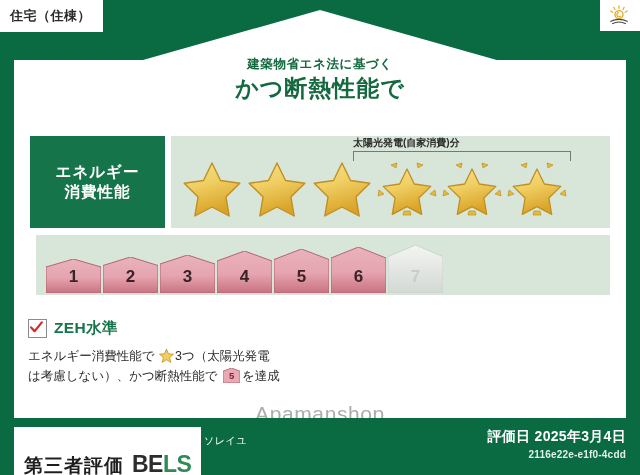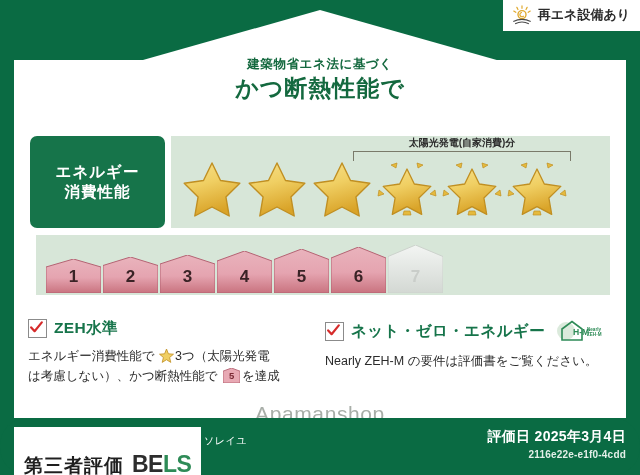--- a/index.html
+++ b/index.html
@@ -50,27 +50,27 @@
     font-weight:bold;letter-spacing:1px;text-align:center;
   }
   .row-label.two-line{font-size:15.5px;line-height:1.28;}
   .row-label.one-line{font-size:15.5px;}
   .row-value{
     flex:1;background:#d7e6d8;margin-left:6px;position:relative;
     display:flex;align-items:center;
   }
   #row-energy .row-value{height:92px;}
   #row-insul .row-value{height:60px;}
-  #row-energy .row-label{height:92px;border-radius:7px;}
+  #row-energy .row-label{height:92px;}
   #row-insul .row-label{height:60px;}
 
   
   .solar-annot{position:absolute;left:182px;top:2px;width:218px;z-index:3;}
   .solar-annot .sa-text{
-    font-size:10px;font-weight:bold;color:#2b2b2b;text-align:center;
+    font-size:10px;font-weight:bold;color:#2b2b2b;text-align:left;
     line-height:1;white-space:nowrap;
   }
   .sa-bracket{
     margin-top:3px;height:9px;border:1.5px solid #7a7a6a;border-bottom:none;
   }
 
   
   .stars{display:flex;align-items:center;gap:3px;padding-left:10px;margin-top:12px;}
   .star-cell{width:62px;height:58px;position:relative;}
   .star-cell svg{width:62px;height:58px;display:block;}
@@ -136,38 +136,40 @@
 <body>
 
 <div id="label-root">
 
   <div class="body-panel"></div>
 
   <div class="roof-wrap">
     <div class="roof"></div>
   </div>
 
+  <div class="corner-tag">
+    <span>住宅（住棟）</span>
+  </div>
 
   <div class="renew-badge">
     <span class="sun-icon">
       <svg viewBox="0 0 24 22">
         <g stroke="#e0a92e" stroke-width="1.3" stroke-linecap="round" fill="none">
           <line x1="12" y1="1" x2="12" y2="3.6"></line>
           <line x1="6.4" y1="2.6" x2="7.6" y2="5"></line>
           <line x1="17.6" y1="2.6" x2="16.4" y2="5"></line>
           <line x1="3" y1="6.6" x2="5.2" y2="8"></line>
           <line x1="21" y1="6.6" x2="18.8" y2="8"></line>
         </g>
         <circle cx="12" cy="10.5" r="4.4" fill="none" stroke="#e0a92e" stroke-width="1.5"></circle>
         <path d="M12 8.2 a2.3 2.3 0 1 0 1.9 3.6" fill="none" stroke="#e0a92e" stroke-width="1.3"></path>
         <path d="M2.5 18 Q12 13.4 21.5 18" fill="none" stroke="#4a4a4a" stroke-width="1.2"></path>
         <path d="M4.5 20.4 Q12 16.8 19.5 20.4" fill="none" stroke="#4a4a4a" stroke-width="1.2"></path>
       </svg>
     </span>
-    <span class="rb-label">再エネ設備あり</span>
   </div>
 
   <div class="title-block">
     <div class="title-sub">建築物省エネ法に基づく</div>
     <div class="title-main">かつ断熱性能で</div>
   </div>
 
   <div class="rows">
 
     <div class="perf-row" id="row-energy">
@@ -341,40 +343,20 @@
         <span>は考慮しない）、かつ断熱性能で</span>
         <span class="inline-house">
           <svg viewBox="0 0 17 15" width="17" height="15">
             <polygon points="8.5,0 17,3.2 17,15 0,15 0,3.2" fill="#e8a9b4" stroke="#b46373" stroke-width=".9"></polygon>
           </svg>
           <i>5</i>
         </span><span>を達成</span>
       </div>
     </div>
 
-    <div class="crit">
-      <div class="crit-head">
-        <span class="checkbox">
-          <svg width="13" height="13" viewBox="0 0 13 13">
-            <path d="M1.2 6.4 L4.6 10.2 L11.8 1.4" fill="none" stroke="#d62b2b" stroke-width="2.2" stroke-linecap="round" stroke-linejoin="round"></path>
-          </svg>
-        </span>
-        <span class="crit-title">ネット・ゼロ・エネルギー</span>
-        <span class="zehm-logo">
-          <svg viewBox="0 0 52 26">
-            <circle cx="12" cy="13" r="9" fill="#cfe3d0" opacity=".75"></circle>
-            <path d="M8 22 L8 11 L18 3.5 L28 11 L28 22 Z" fill="none" stroke="#2e8b57" stroke-width="1.6"></path>
-            <text x="19" y="16.5" font-family="Liberation Sans, sans-serif" font-size="8.6" font-weight="bold" fill="#2e8b57">H-M</text>
-            <text x="33" y="13" font-family="Liberation Sans, sans-serif" font-size="4.6" font-weight="bold" fill="#2e8b57">Nearly</text>
-            <text x="33" y="18.4" font-family="Liberation Sans, sans-serif" font-size="4.6" font-weight="bold" fill="#2e8b57">ZEH-M</text>
-          </svg>
-        </span>
-      </div>
-      <div class="crit-body">Nearly ZEH-M の要件は評価書をご覧ください。</div>
-    </div>
   </div>
 
   <div class="watermark">Apamanshop</div>
 
   <div class="bottom-bar">
     <div class="bels-box">
       <span class="bels-jp">第三者評価</span>
       <span class="bels-en"><span class="b1">BE</span><span class="b2">LS</span></span>
     </div>
     <div class="prop-name">ソレイユ</div>

